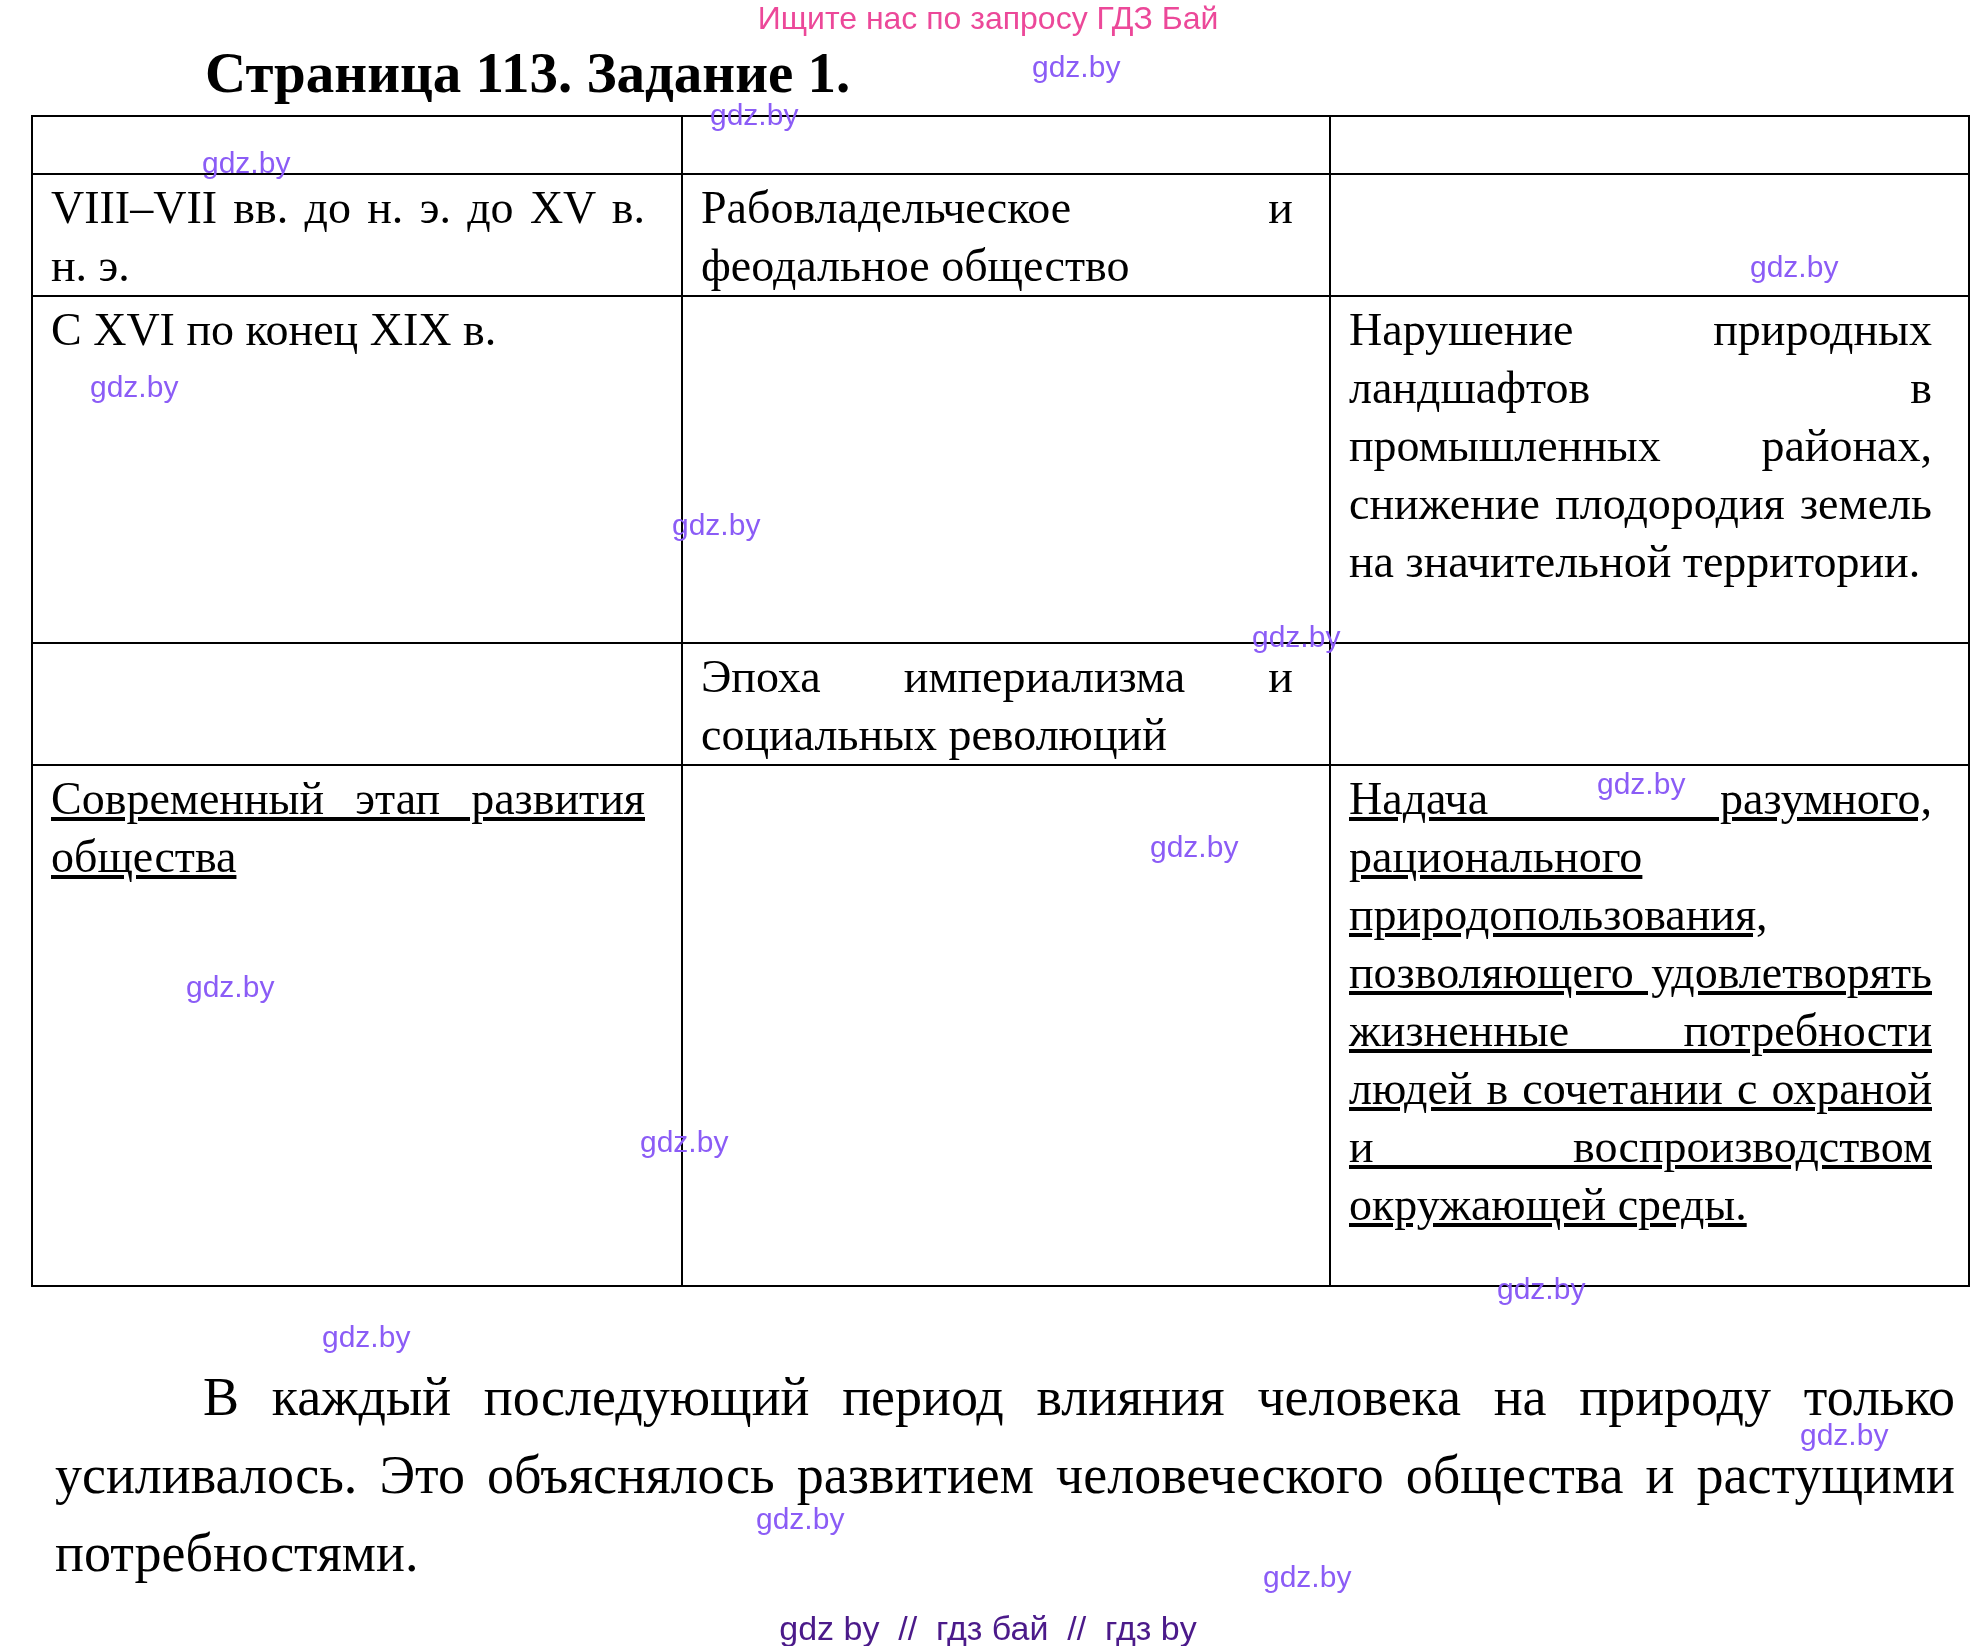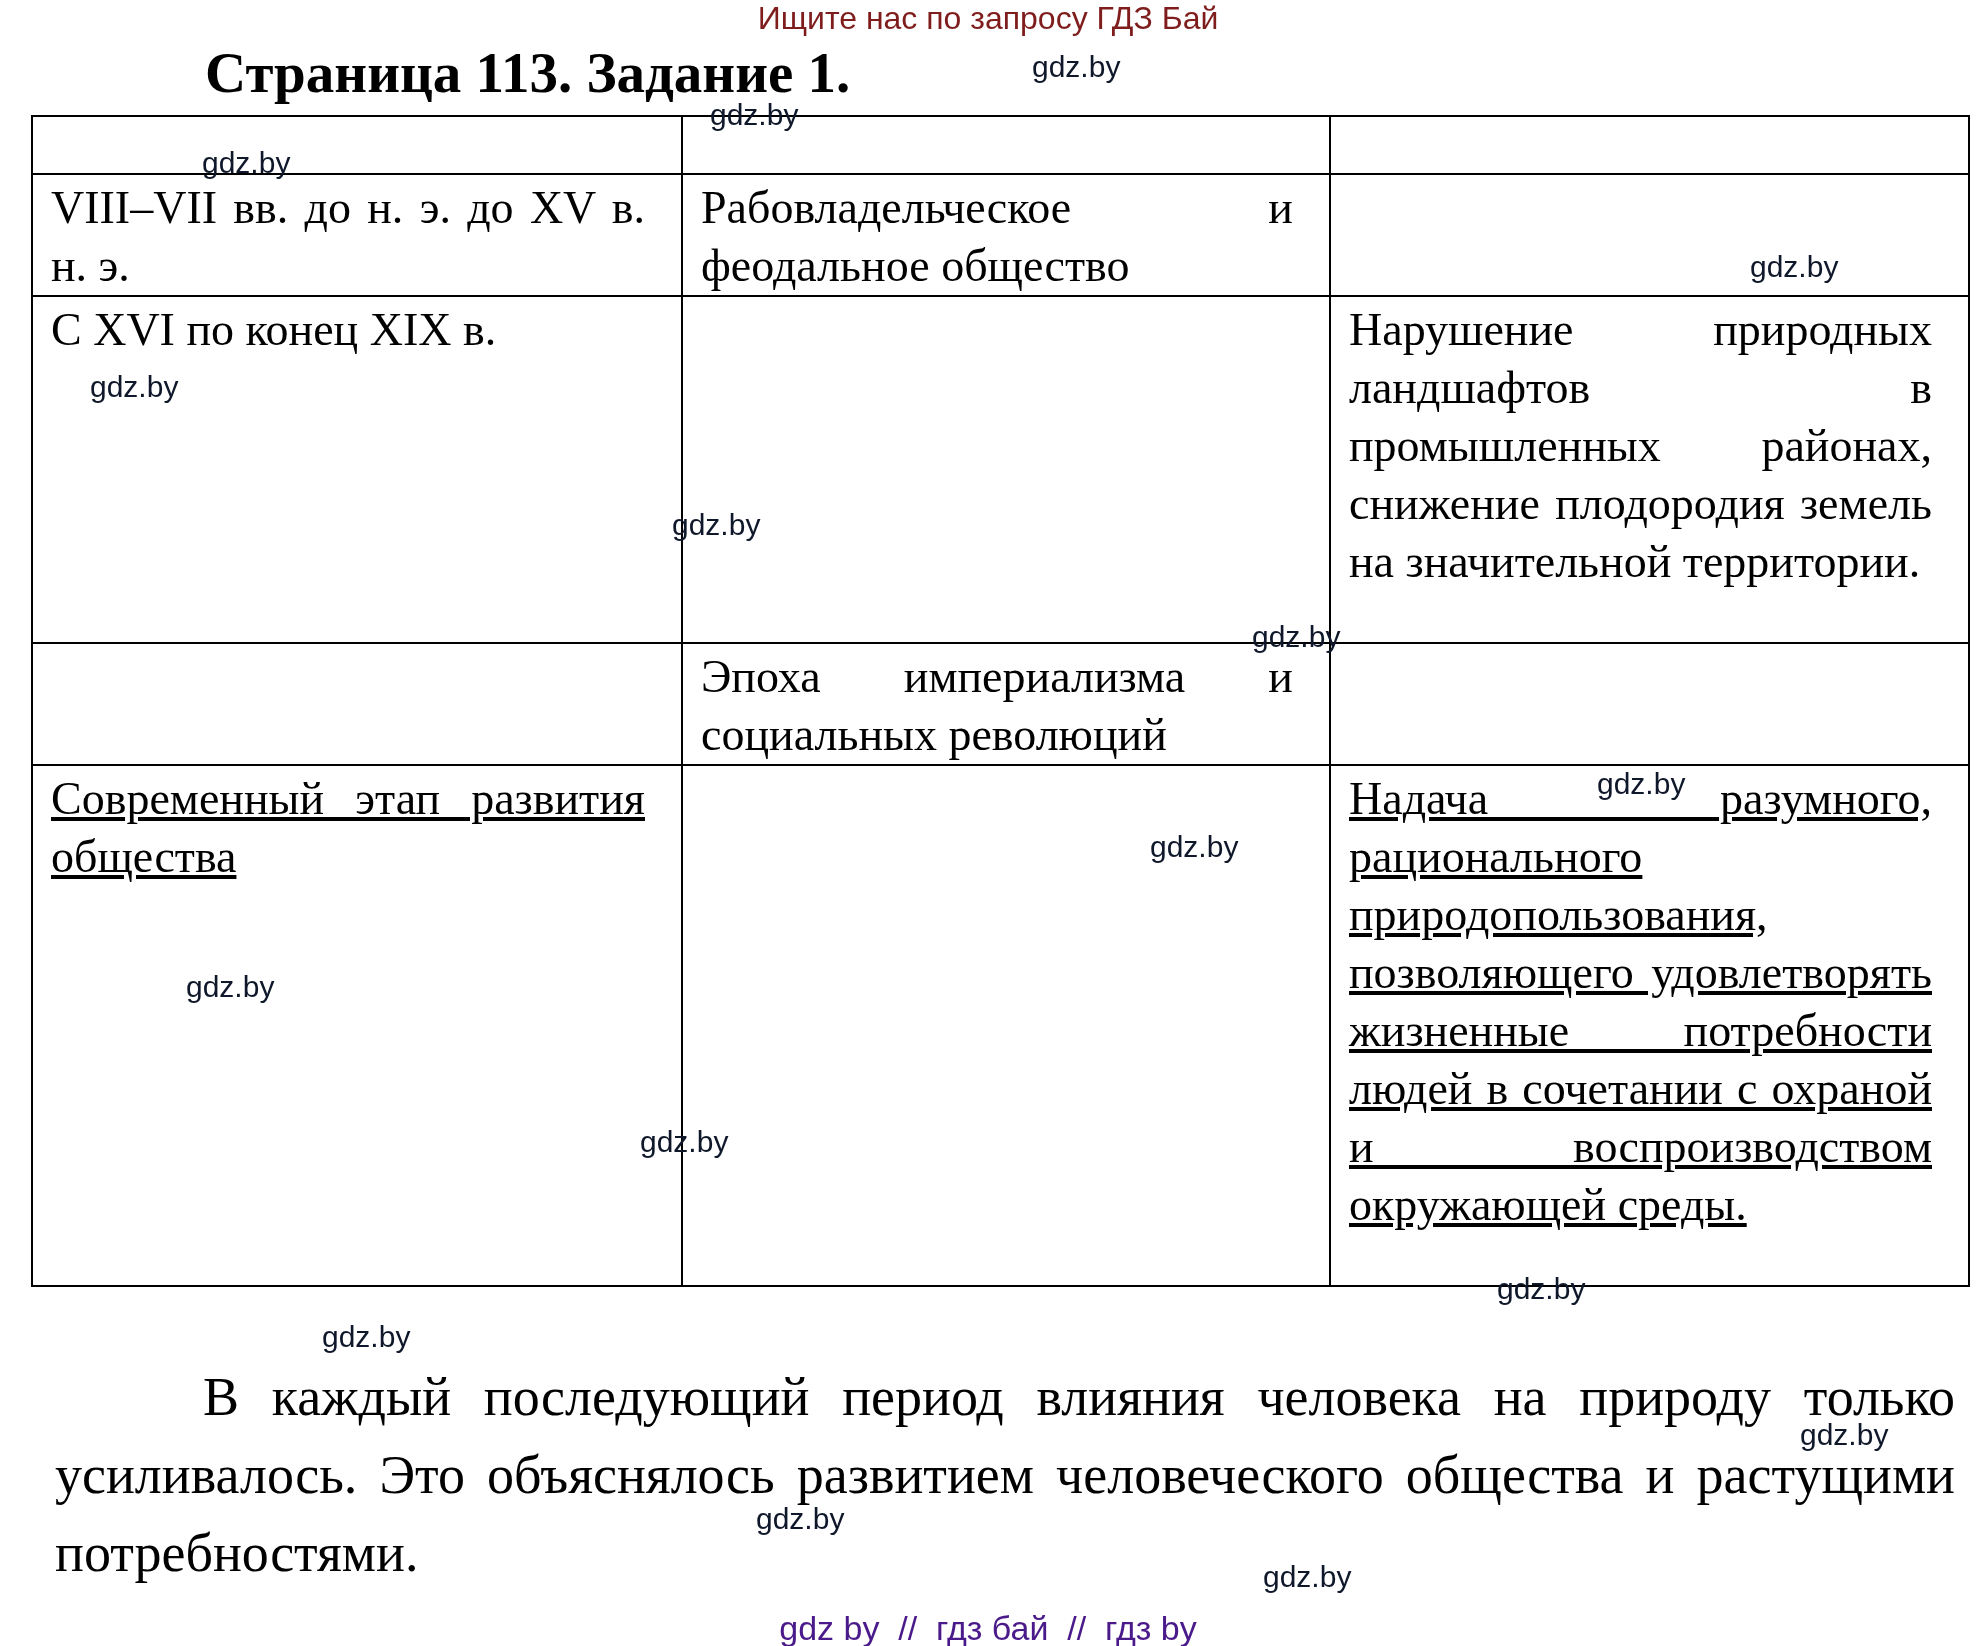--- a/index.html
+++ b/index.html
@@ -6,21 +6,21 @@
     body {
       width: 1976px; height: 1646px;
       background: #ffffff; position: relative; overflow: hidden;
       font-family: "Liberation Serif", "DejaVu Serif", serif;
       color: #000;
     }
     .top-banner {
       position: absolute; left: 0; top: 0; width: 1976px; height: 40px;
       text-align: center;
       font-family: "Liberation Sans", "DejaVu Sans", sans-serif;
-      font-size: 32px; line-height: 36px; color: #7f1d1d;
+      font-size: 32px; line-height: 36px; color: #ec4899;
     }
     .page-title {
       position: absolute; left: 205px; top: 38px;
       font-size: 57px; font-weight: bold; line-height: 70px; white-space: nowrap; text-align: center;
     }
     table.answer-table {
       position: absolute; left: 31px; top: 115px;
       width: 1937px; border-collapse: collapse; table-layout: fixed;
     }
     table.answer-table td {
@@ -38,21 +38,21 @@
     tr.r3 td { height: 111px; }
     tr.r4 td { height: 515px; text-decoration: underline; }
     .conclusion {
       position: absolute; left: 55px; top: 1358px; width: 1900px;
       font-size: 54px; line-height: 78px;
       text-align: justify; text-indent: 148px;
     }
     .wm {
       position: absolute;
       font-family: "Liberation Sans", "DejaVu Sans", sans-serif;
-      font-size: 30px; color: #0f172a; white-space: nowrap; line-height: 34px;
+      font-size: 30px; color: #8b5cf6; white-space: nowrap; line-height: 34px;
     }
     .footer-links {
       position: absolute; left: 0; top: 1608px; width: 1976px; text-align: center;
       font-family: "Liberation Sans", "DejaVu Sans", sans-serif;
       font-size: 34px; color: #4b1a8a; line-height: 40px; white-space: pre;
     }
   </style>
 </head>
 <body>
 

